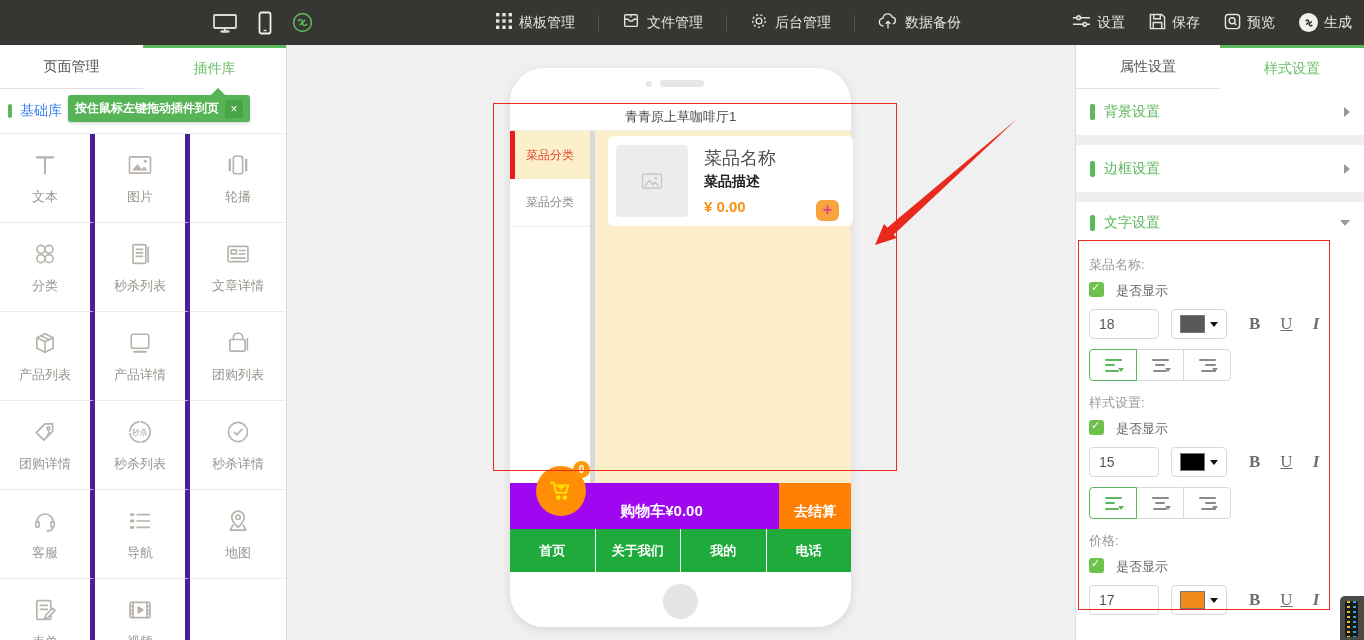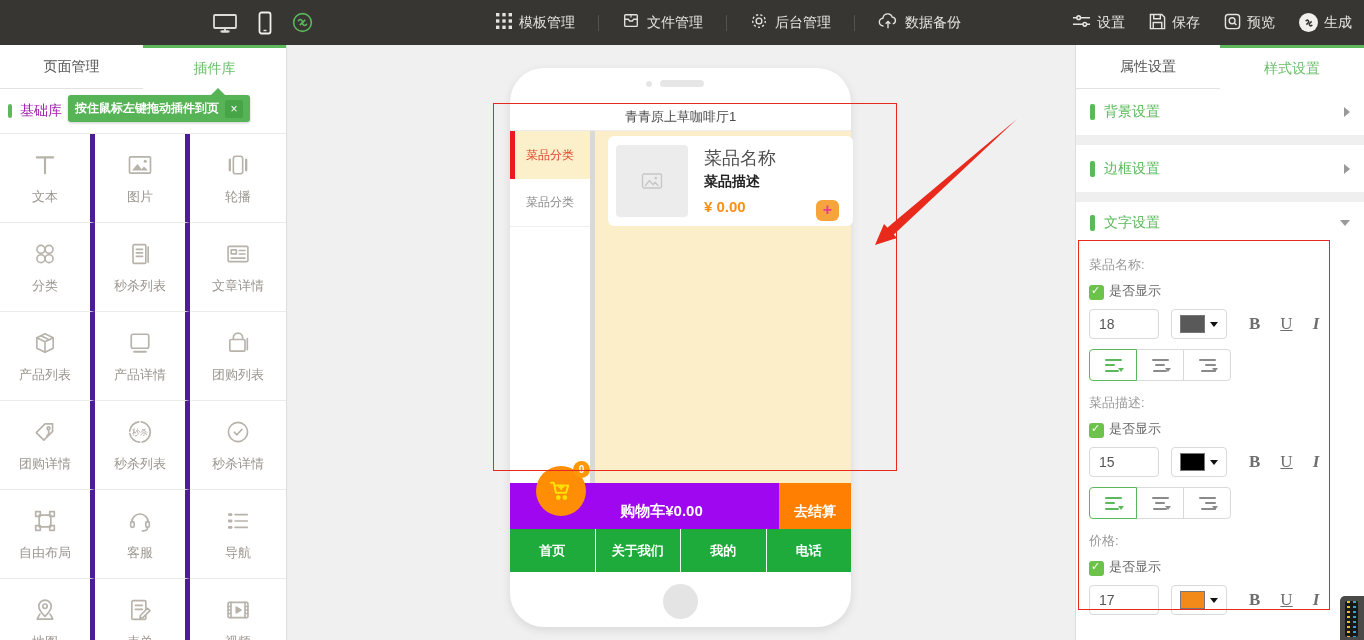--- a/index.html
+++ b/index.html
@@ -18,21 +18,21 @@
   .action-item { display:flex; align-items:center; gap:6px; color:#e4e3e0; font-size:14px; cursor:pointer; }
   .gen-circle { width:19px; height:19px; border-radius:50%; background:#f2f1ee; display:flex; align-items:center; justify-content:center; }
 
   
   .left-panel { position:absolute; left:0; top:45px; width:287px; height:595px; background:#fff; border-right:1px solid #ddd; z-index:20; }
   .lp-tabs { display:flex; height:44px; }
   .lp-tab { flex:1; display:flex; align-items:center; justify-content:center; font-size:14px; color:#555; background:#fff; border-bottom:1px solid #e2e2e2; cursor:pointer; }
   .lp-tab.active { color:#6cbf6c; border-bottom:none; border-top:3px solid #5cb85c; }
   .lib-row { height:44px; display:flex; align-items:center; padding-left:8px; }
   .lib-marker { width:4px; height:14px; background:#5cb85c; border-radius:2px; margin-right:8px; }
-  .lib-label { font-size:14px; color:#a21caf; }
+  .lib-label { font-size:14px; color:#3b82f6; }
   .plugin-grid { display:grid; grid-template-columns:95px 95px 96px; border-top:1px solid #ebebeb; }
   .pcell { height:89px; border-right:5px solid #4c1d95; border-bottom:1px solid #ebebeb; display:flex; flex-direction:column; align-items:center; justify-content:center; gap:8px; cursor:pointer; background:#fff; }
   .pcell:nth-child(3n) { border-right:none; }
   .plabel { font-size:13px; color:#9b968f; }
   .picon { height:30px; display:flex; align-items:center; justify-content:center; }
   .picon svg { stroke:#b7b2aa; fill:none; stroke-width:1.4; stroke-linecap:round; stroke-linejoin:round; }
   .tooltip { position:absolute; left:68px; top:50px; height:27px; background:#56b456; border-radius:3px; display:flex; align-items:center; padding:0 7px; z-index:35; box-shadow:0 1px 3px rgba(0,0,0,.2); }
   .tooltip-text { color:#fff; font-size:12px; white-space:nowrap;font-weight:bold; }
   .tooltip-close { width:18px; height:18px; margin-left:6px; background:#47a547; border-radius:2px; color:#fff; font-size:12px; line-height:18px; text-align:center; cursor:pointer; }
   .tooltip-arrow { position:absolute; top:-7px; left:142px; width:0; height:0; border-left:8px solid transparent; border-right:8px solid transparent; border-bottom:8px solid #56b456; }
@@ -78,21 +78,21 @@
   .rp-tab { flex:1; display:flex; align-items:center; justify-content:center; font-size:14px; color:#555; border-bottom:1px solid #e2e2e2; cursor:pointer; }
   .rp-tab.active { color:#6cbf6c; border-bottom:none; border-top:3px solid #5cb85c; }
   .rp-section { background:#fff; height:47px; display:flex; align-items:center; padding:0 14px; cursor:pointer; margin-bottom:10px; }
   .rp-section.last { margin-bottom:0; height:42px; }
   .sec-marker { width:5px; height:16px; background:#5cb85c; border-radius:2px; margin-right:9px; }
   .sec-label { font-size:14px; color:#5cb85c; flex:1; }
   .tri-right { width:0; height:0; border-top:5px solid transparent; border-bottom:5px solid transparent; border-left:6px solid #999; }
   .tri-down { width:0; height:0; border-left:5px solid transparent; border-right:5px solid transparent; border-top:6px solid #999; }
   .text-settings { background:#fff; padding:12px 13px 0 13px; height:400px; }
   .ts-label { font-size:13px; color:#999; margin-bottom:8px; }
-  .ts-showrow { display:flex; align-items:flex-end; gap:5px; margin-bottom:9px; }
+  .ts-showrow { display:flex; align-items:flex-start; gap:12px; margin-bottom:9px; }
   .checkbox { width:15px; height:15px; background:#6cc24a; border-radius:3px; position:relative; cursor:pointer; }
   .checkbox::after { content:"✓"; position:absolute; left:2px; top:-1px; color:#fff; font-size:11px; }
   .ts-show-label { font-size:13px; color:#666; }
   .ts-ctrls { display:flex; align-items:center; margin-bottom:10px; }
   .size-input { width:70px; height:30px; border:1px solid #d9d9d9; border-radius:4px; font-size:14px; color:#555; padding-left:9px; outline:none; font-family:"Liberation Sans",sans-serif; }
   .color-picker { width:56px; height:30px; border:1px solid #d9d9d9; border-radius:4px; margin-left:12px; display:flex; align-items:center; justify-content:center; gap:5px; cursor:pointer; }
   .swatch { width:25px; height:18px; border:1px solid #777; }
   .caret-down { width:0; height:0; border-left:4px solid transparent; border-right:4px solid transparent; border-top:5px solid #111; }
   .fmt-group { display:flex; align-items:center; gap:20px; margin-left:22px; font-family:"Liberation Serif","DejaVu Serif",serif; }
   .fmt-b { font-weight:700; font-size:17px; color:#6e6e6e; cursor:pointer; }
@@ -341,32 +341,20 @@
             <svg width="28" height="28" viewBox="0 0 24 24">
               <circle cx="12" cy="12" r="8.2"></circle>
               <path d="M8.8 12.2l2.2 2.2 4.4-4.6"></path>
             </svg>
           </span>
         <span class="plabel">秒杀详情</span>
       </div>
       <div class="pcell">
         <span class="picon">
             <svg width="28" height="28" viewBox="0 0 24 24">
-              <rect x="7" y="7" width="10" height="10"></rect>
-              <rect x="4" y="4" width="4" height="4"></rect>
-              <rect x="16" y="4" width="4" height="4"></rect>
-              <rect x="4" y="16" width="4" height="4"></rect>
-              <rect x="16" y="16" width="4" height="4"></rect>
-            </svg>
-          </span>
-        <span class="plabel">自由布局</span>
-      </div>
-      <div class="pcell">
-        <span class="picon">
-            <svg width="28" height="28" viewBox="0 0 24 24">
               <path d="M5 13a7 7 0 0 1 14 0"></path>
               <rect x="4" y="12.5" width="3" height="5" rx="1.4"></rect>
               <rect x="17" y="12.5" width="3" height="5" rx="1.4"></rect>
               <path d="M18.5 17.5c0 2-2 3-4.5 3"></path>
             </svg>
           </span>
         <span class="plabel">客服</span>
       </div>
       <div class="pcell">
         <span class="picon">
@@ -525,21 +513,21 @@
           </div>
         <div class="align-btn">
             <span class="align-ic right">
               <i class="b1"></i>
               <i class="b2"></i>
               <i class="b3"></i>
             </span>
           </div>
       </div>
 
-      <div class="ts-label">菜品描述:</div>
+      <div class="ts-label">样式设置:</div>
       <div class="ts-showrow">
         <span class="checkbox"></span>
         <span class="ts-show-label">是否显示</span>
       </div>
       <div class="ts-ctrls">
         <input class="size-input" value="15" style="">
         <div class="color-picker">
           <span class="swatch" style="background: rgb(0, 0, 0);"></span>
           <span class="caret-down"></span>
         </div>

